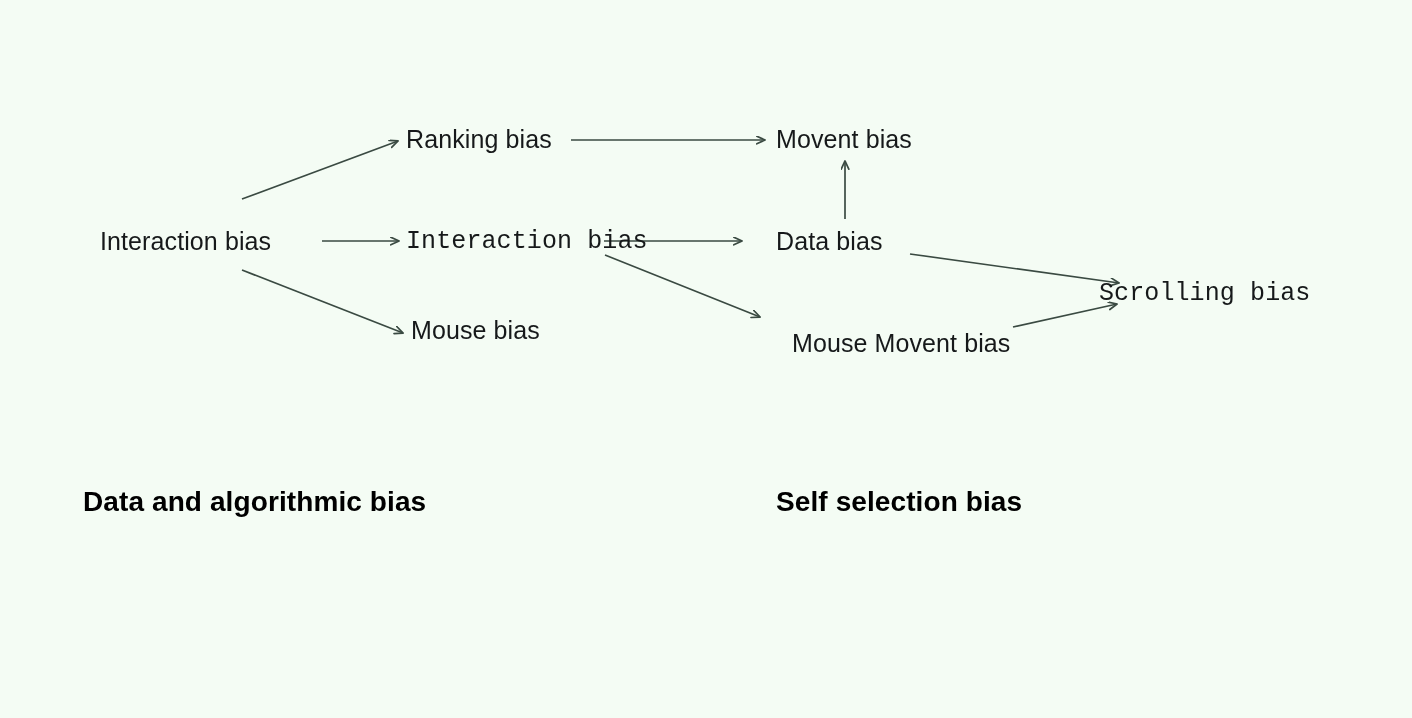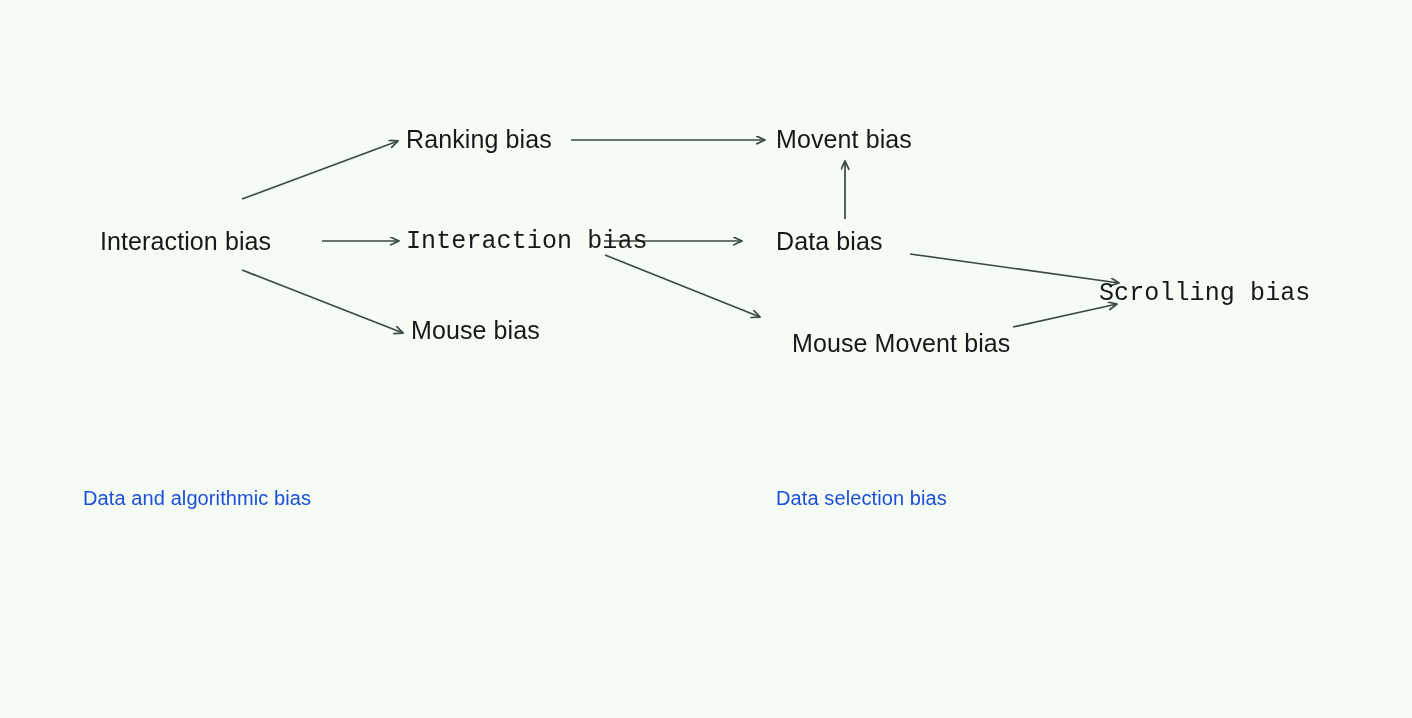--- a/index.html
+++ b/index.html
@@ -32,26 +32,26 @@
     position: absolute;
     font-size: 25px;
     line-height: 1;
     color: #16191a;
     white-space: nowrap;
     letter-spacing: 0.1px;
     font-weight: 400;
   }
   .group-label {
     position: absolute;
-    font-size: 20px;
+    font-size: 28px;
     line-height: 1;
-    color: #1d4ed8;
+    color: #000000;
     white-space: nowrap;
     letter-spacing: 0.1px;
-    font-weight: 400;
+    font-weight: 700;
   }
 </style>
 </head>
 <body>
 
 <div id="canvas">
 
   <svg id="edges" viewBox="0 0 1412 718" width="1412" height="718" xmlns="http://www.w3.org/2000/svg">
     <defs>
       <marker id="arrowhead" markerWidth="11" markerHeight="11" refX="9.2" refY="4.2" orient="auto" markerUnits="userSpaceOnUse">
@@ -74,15 +74,15 @@
   <div class="node-label" style="left: 100px; top: 229px;">Interaction bias</div>
   <div class="node-label" style="left: 406px; top: 127px;">Ranking bias</div>
   <div class="node-label" style="left: 406px; top: 229px; font-family: Liberation Mono, monospace;">Interaction bias</div>
   <div class="node-label" style="left: 411px; top: 318px;">Mouse bias</div>
   <div class="node-label" style="left: 776px; top: 127px;">Movent bias</div>
   <div class="node-label" style="left: 776px; top: 229px;">Data bias</div>
   <div class="node-label" style="left: 776px; top: 331px; margin-left: 16px;">Mouse Movent bias</div>
   <div class="node-label" style="left: 1099px; top: 281px; font-family: Liberation Mono, monospace;">Scrolling bias</div>
 
   <div class="group-label" style="left: 83px; top: 488px;">Data and algorithmic bias</div>
-  <div class="group-label" style="left: 776px; top: 488px;">Data selection bias</div>
+  <div class="group-label" style="left: 776px; top: 488px;">Self selection bias</div>
 
 </div>
 
 </body></html>

